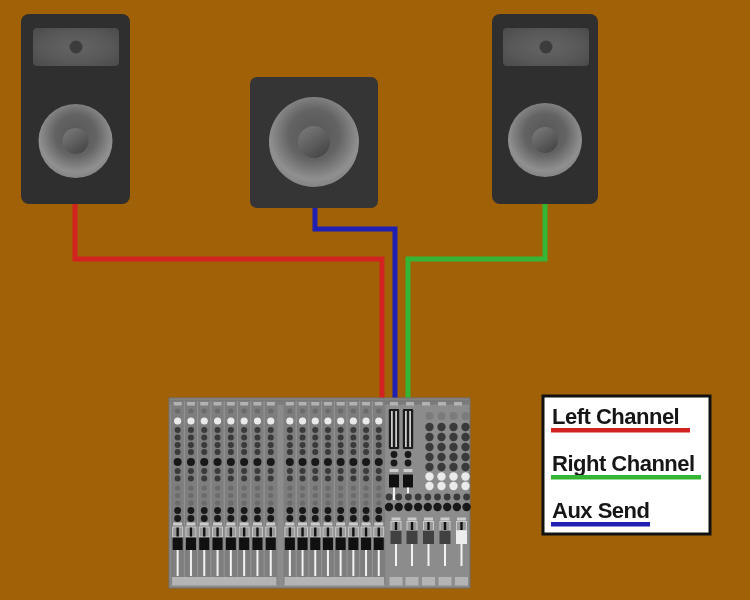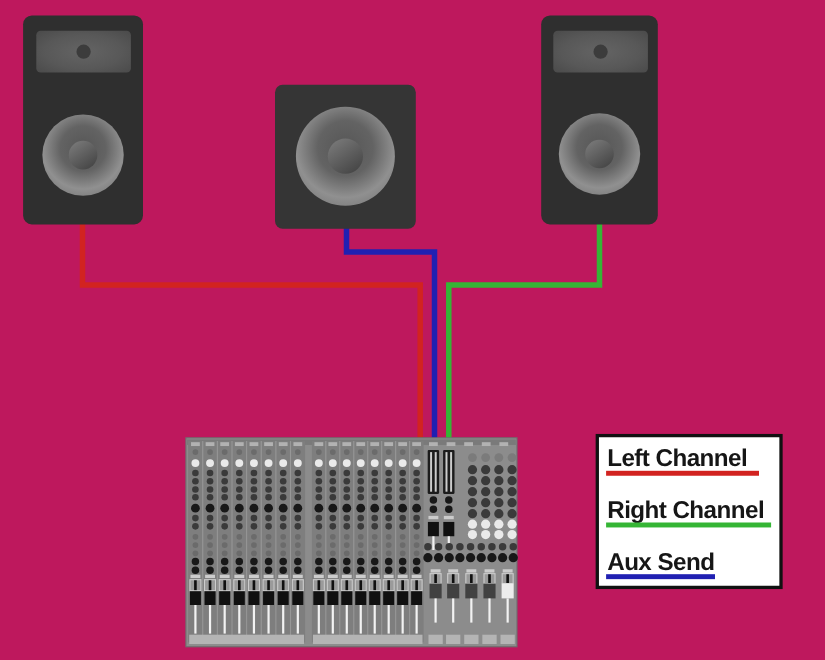--- a/index.html
+++ b/index.html
@@ -1,16 +1,16 @@
 <!DOCTYPE html>
 <html><head>
 <meta charset="utf-8">
 <style>
   html,body{margin:0;padding:0;background:#ffffff;}
-  .stage{position:relative;width:750px;height:600px;background:#be185d;overflow:hidden;
+  .stage{position:relative;width:750px;height:600px;background:#a16207;overflow:hidden;
          font-family:"Liberation Sans", sans-serif;}
   svg{display:block;}
   .legend-box{fill:#ffffff;stroke:#111111;stroke-width:3;}
   .legend-text{font-family:"Liberation Sans", sans-serif;font-weight:700;font-size:22px;
                fill:#161616;letter-spacing:-0.5px;}
 </style>
 </head>
 <body>
 
 <div class="stage">

